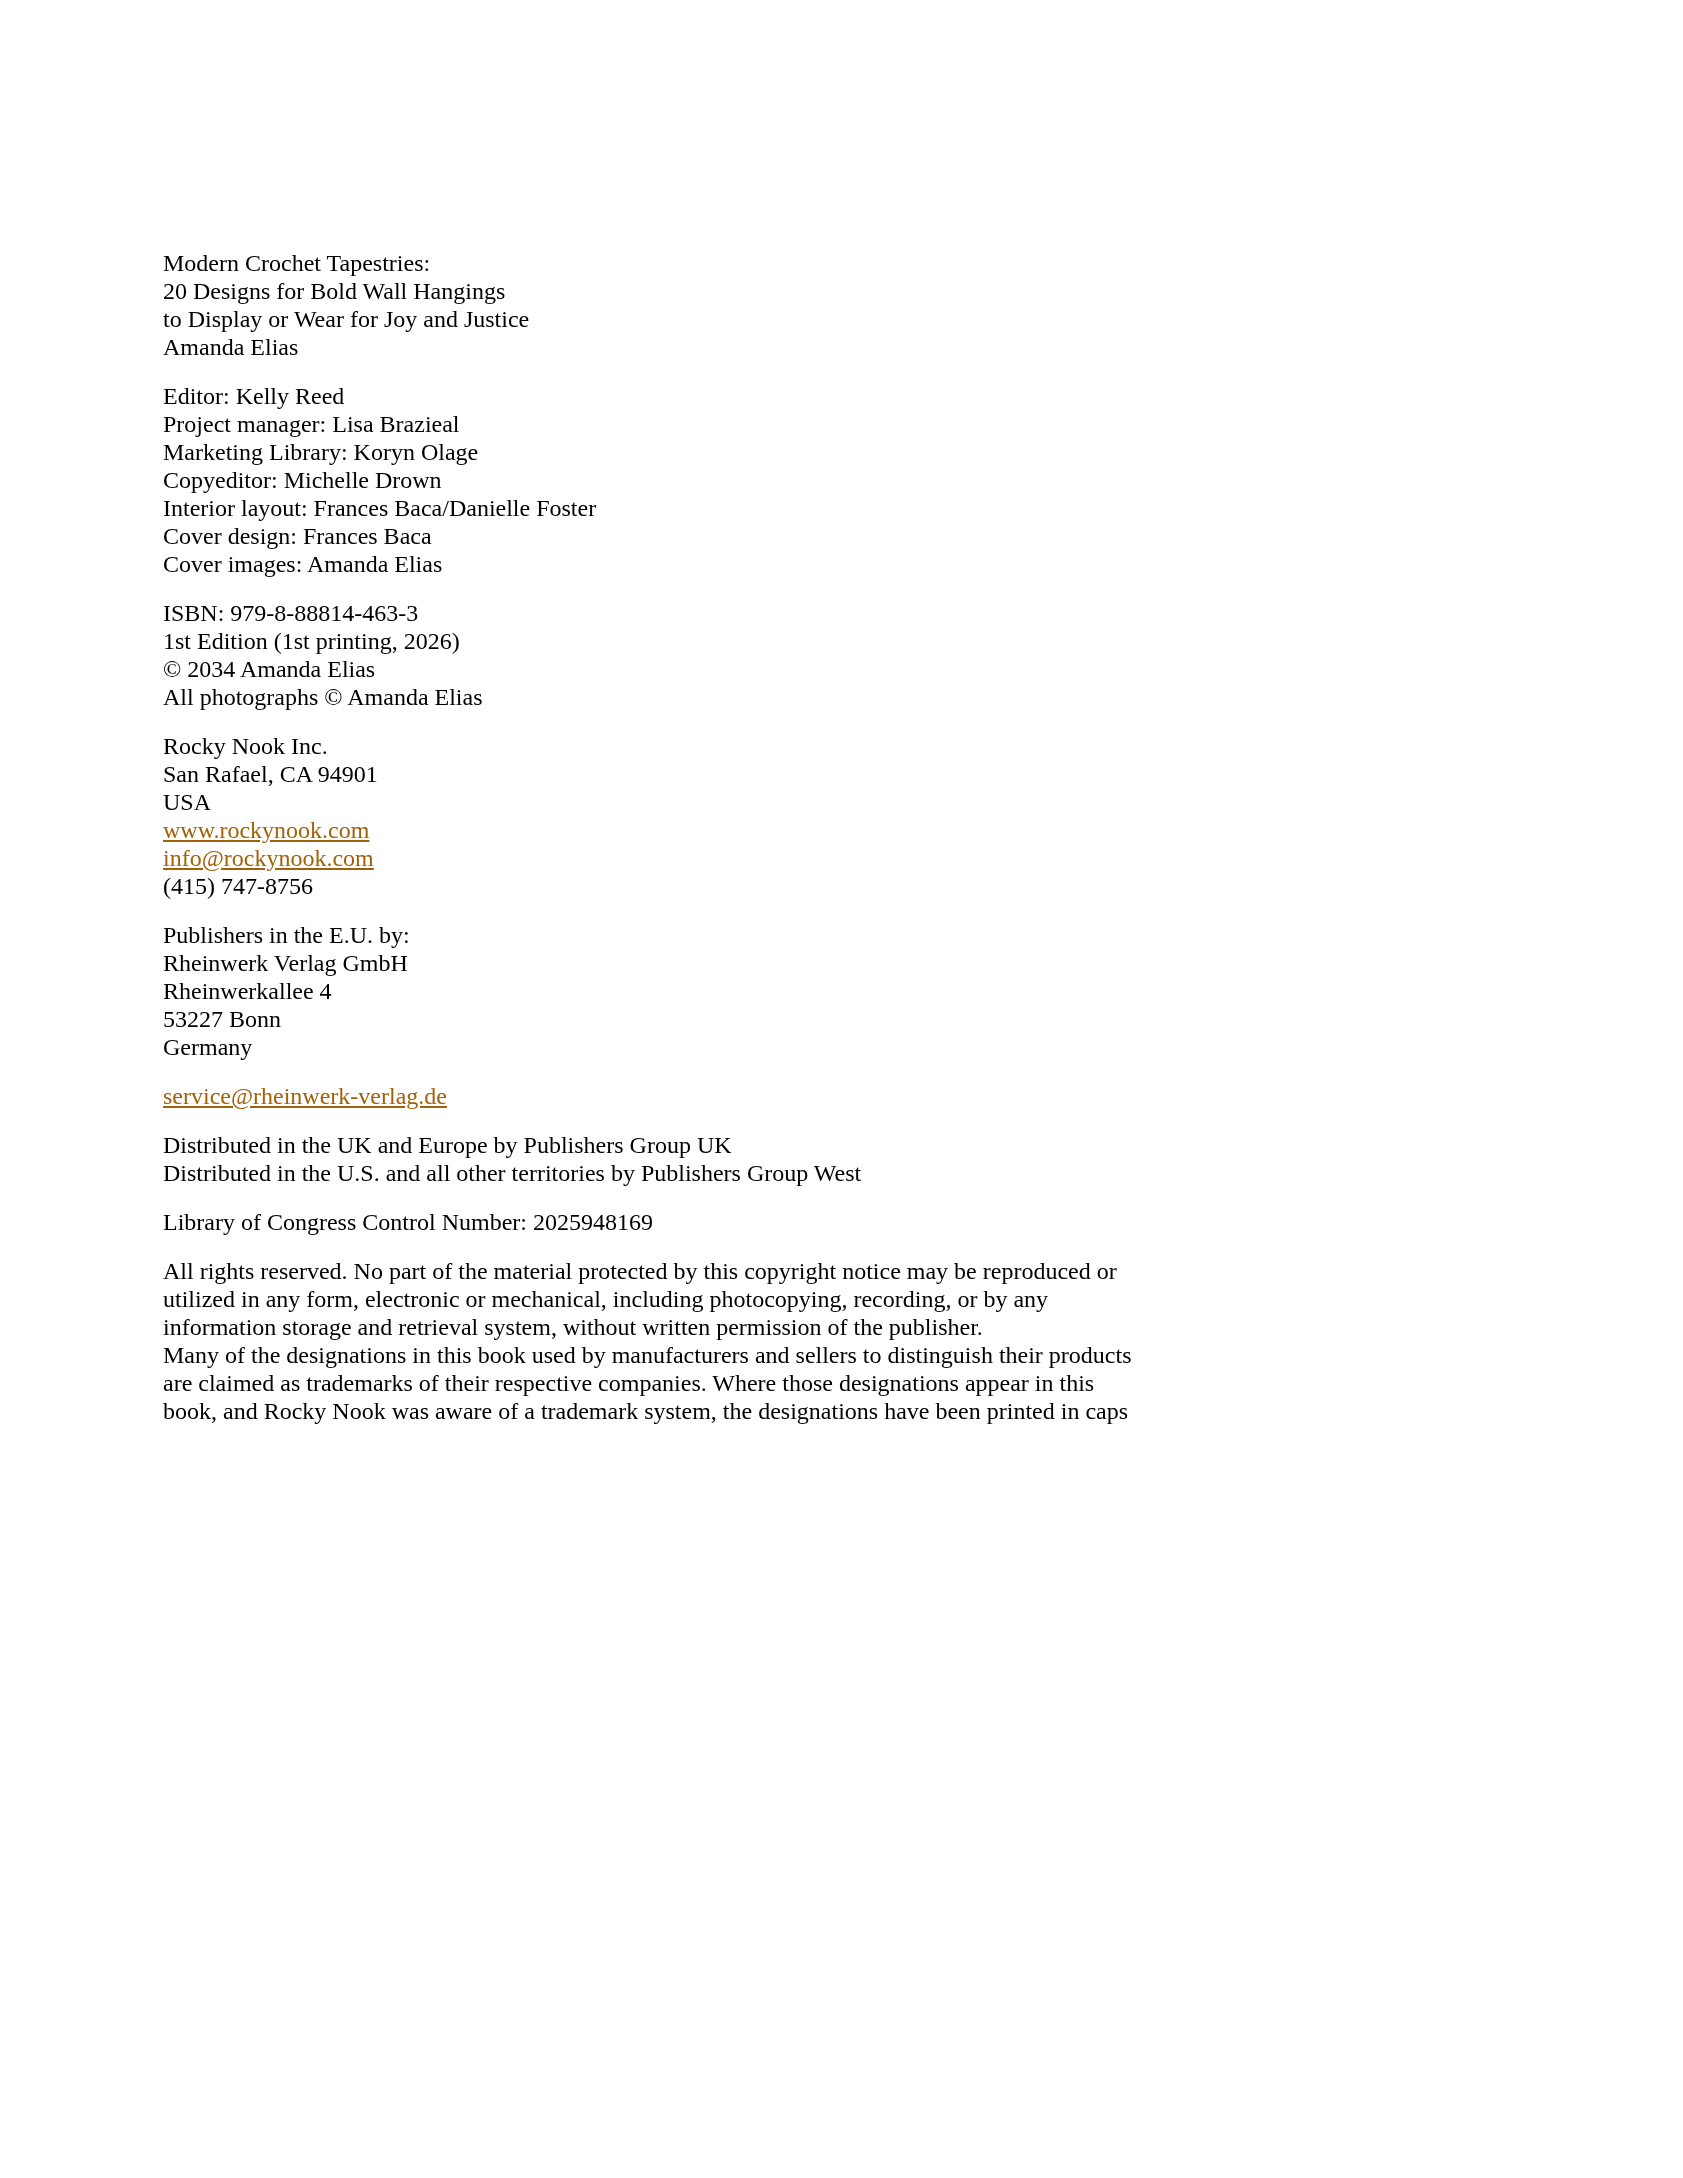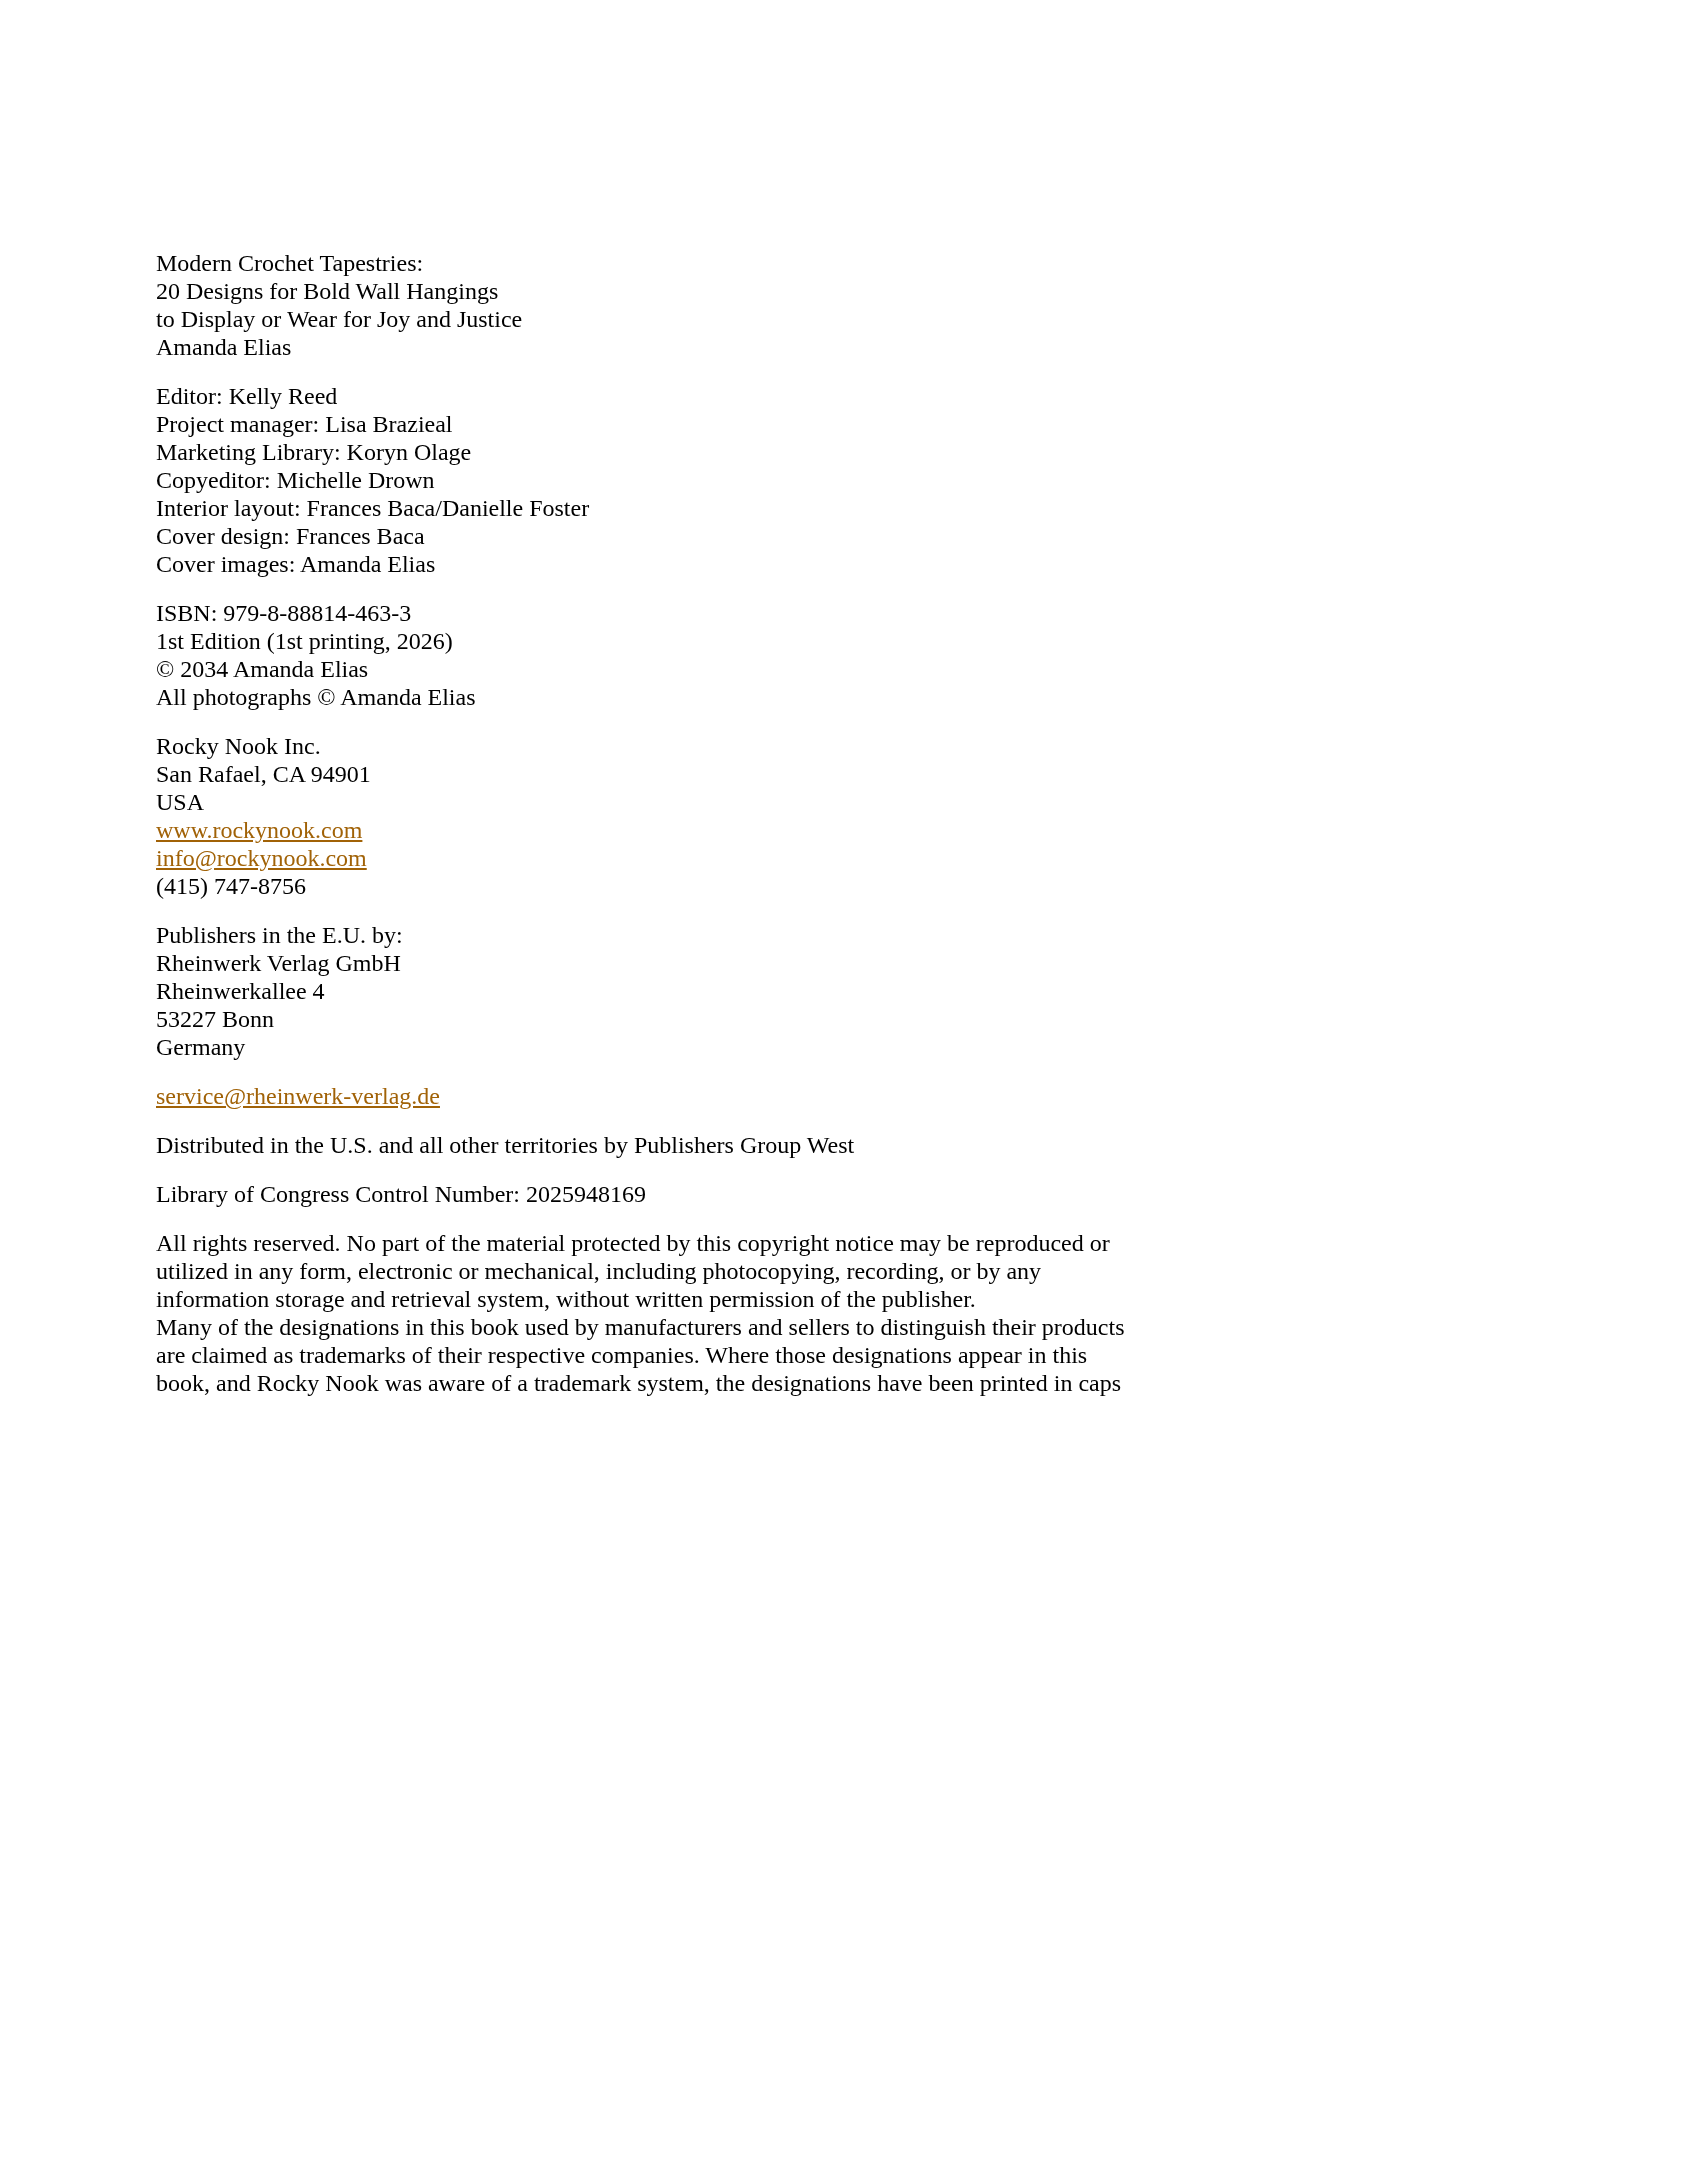--- a/index.html
+++ b/index.html
@@ -16,21 +16,21 @@
     color: #000000;
     overflow: hidden;
   }
   .content {
     position: absolute;
     left: 151px;
     top: 249px;
     width: 1386px;
   }
   .block {
-    margin: 0 0 21px 5px;
+    margin: 0 0 21px 12px;
   }
   .line {
     font-size: 24px;
     line-height: 28px;
     white-space: pre-wrap;
   }
   .line a, .line .link {
     color: #a16207;
     text-decoration: underline;
     cursor: pointer;
@@ -74,20 +74,21 @@
         <div class="line">Publishers in the E.U. by:</div>
         <div class="line">Rheinwerk Verlag GmbH</div>
         <div class="line">Rheinwerkallee 4</div>
         <div class="line">53227 Bonn</div>
         <div class="line">Germany</div>
       </div>
       <div class="block">
         <div class="line"><span class="link">service@rheinwerk-verlag.de</span></div>
       </div>
       <div class="block">
+        <div class="line">Distributed in the UK and Europe by Publishers Group UK</div>
         <div class="line">Distributed in the U.S. and all other territories by Publishers Group West</div>
       </div>
       <div class="block">
         <div class="line">Library of Congress Control Number: 2025948169</div>
       </div>
       <div class="block">
         <div class="line">All rights reserved. No part of the material protected by this copyright notice may be reproduced or</div>
         <div class="line">utilized in any form, electronic or mechanical, including photocopying, recording, or by any</div>
         <div class="line">information storage and retrieval system, without written permission of the publisher.</div>
         <div class="line">Many of the designations in this book used by manufacturers and sellers to distinguish their products</div>

